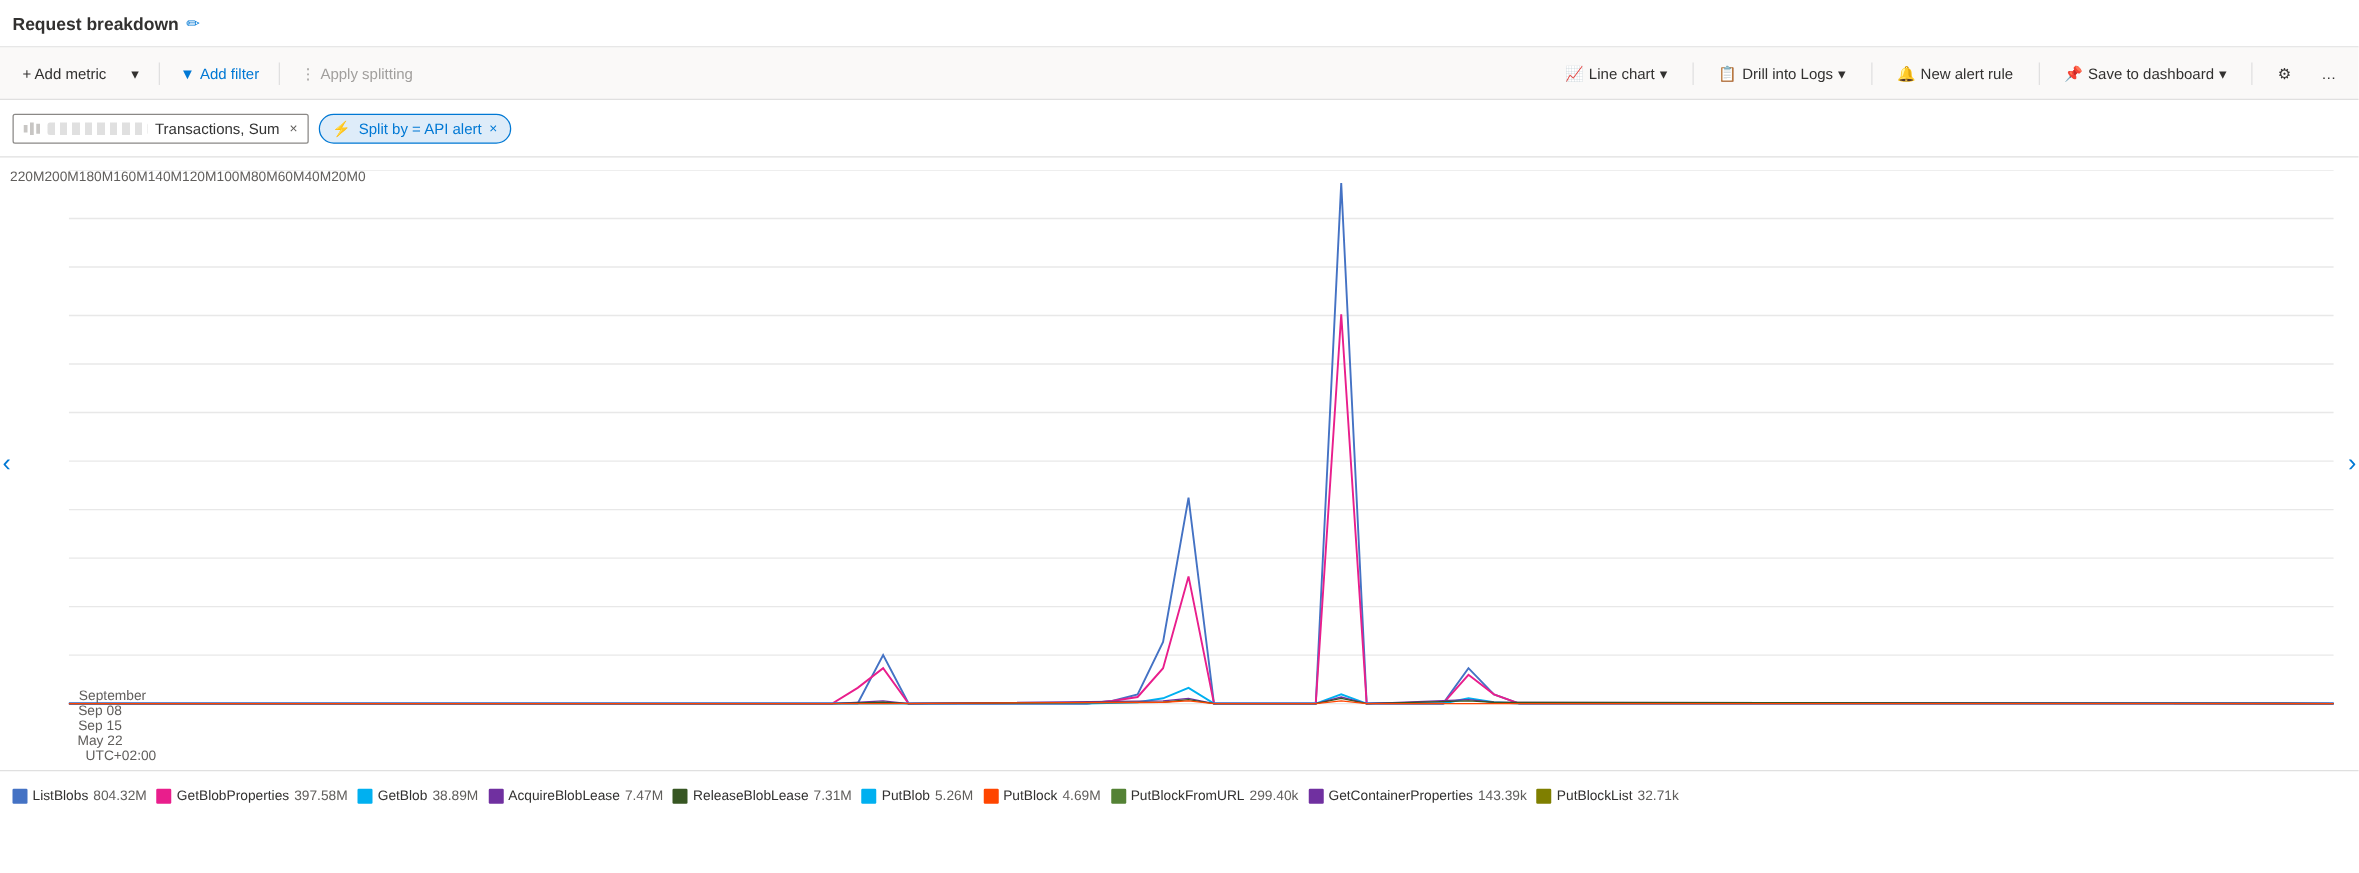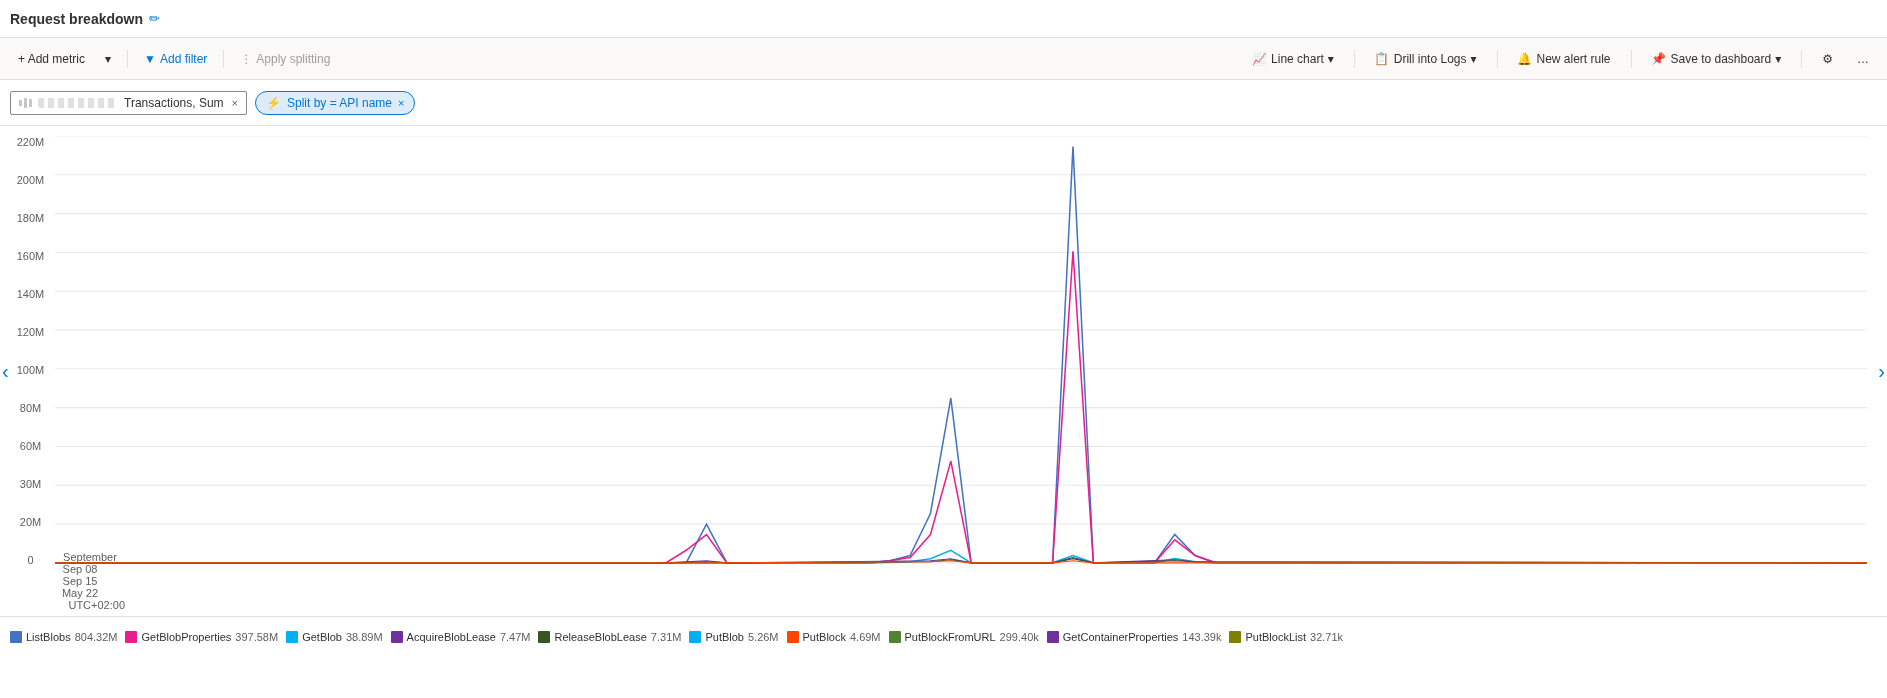--- a/index.html
+++ b/index.html
@@ -110,42 +110,42 @@
       <div class="pill-bar" style="background:#c8c6c4;"></div>
       <div class="pill-bar" style="background:#c8c6c4;"></div>
     </div>
     <span style="background: repeating-linear-gradient(90deg, #e0e0e0 0px, #e0e0e0 6px, #fff 6px, #fff 10px); width:80px; height:10px; display:inline-block; border-radius:2px;"></span>
     <span>Transactions, Sum</span>
     <span class="close-btn">×</span>
   </div>
 
   <div class="split-pill">
     <span style="color:#0078d4;">⚡</span>
-    <span>Split by = API name</span>
+    <span>Split by = API alert</span>
     <span class="close-btn">×</span>
   </div>
 </div>
 
 <div style="position:relative; width:100%; height: 490px;">
 
   <button class="nav-arrow nav-arrow-left">‹</button>
 
   <button class="nav-arrow nav-arrow-right">›</button>
 
-  <div style="position:absolute; left:8px; top:10px; bottom:50px; display:flex; flex-direction:column; justify-content:space-between; text-align:center; width:44px;">
+  <div style="position:absolute; left:8px; top:10px; bottom:50px; display:flex; flex-direction:row; justify-content:space-between; text-align:left; width:44px;">
     <span class="y-label">220M</span>
     <span class="y-label">200M</span>
     <span class="y-label">180M</span>
     <span class="y-label">160M</span>
     <span class="y-label">140M</span>
     <span class="y-label">120M</span>
     <span class="y-label">100M</span>
     <span class="y-label">80M</span>
     <span class="y-label">60M</span>
-    <span class="y-label">30M</span>
+    <span class="y-label">40M</span>
     <span class="y-label">20M</span>
     <span class="y-label">0</span>
   </div>
 
   <svg style="position:absolute; left:55px; top:10px; right:20px; bottom:30px; width:calc(100% - 75px); height:430px;" viewBox="0 0 1780 410" preserveAspectRatio="none">
 
     <line x1="0" y1="0" x2="1780" y2="0" stroke="#e8e8e8" stroke-width="1"></line>
     <line x1="0" y1="37" x2="1780" y2="37" stroke="#e8e8e8" stroke-width="1"></line>
     <line x1="0" y1="74" x2="1780" y2="74" stroke="#e8e8e8" stroke-width="1"></line>
     <line x1="0" y1="111" x2="1780" y2="111" stroke="#e8e8e8" stroke-width="1"></line>

